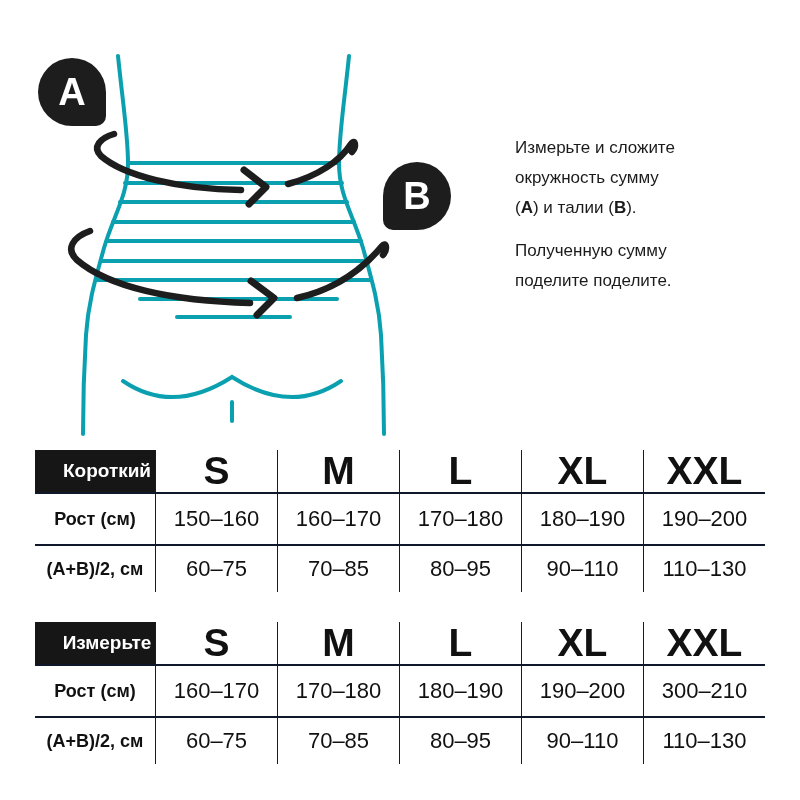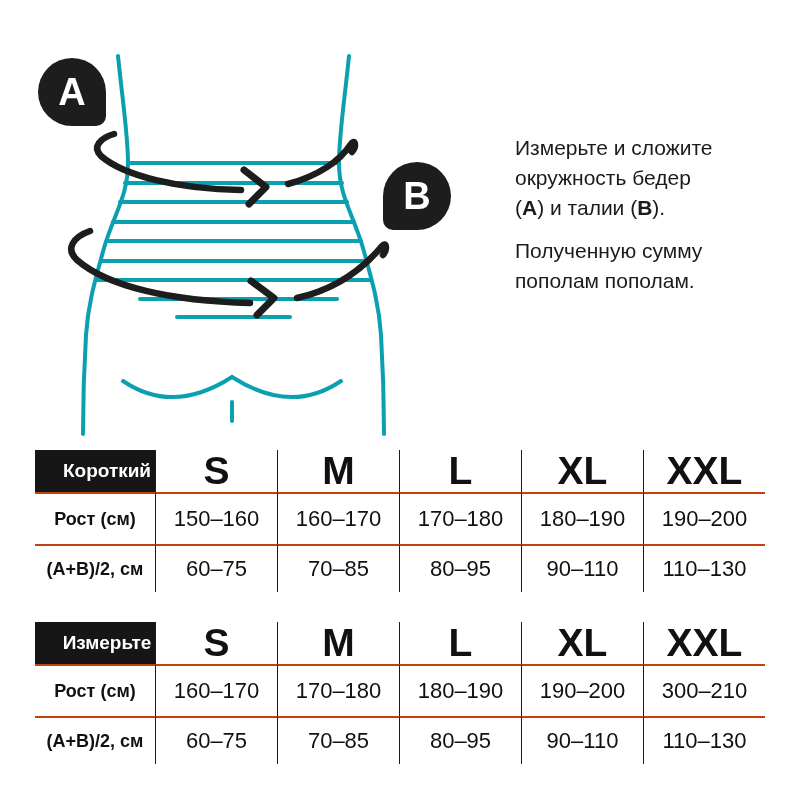--- a/index.html
+++ b/index.html
@@ -13,34 +13,34 @@
   .k{stroke:var(--ink,#1d1d1d);stroke-width:6.5;fill:none;stroke-linecap:round;stroke-linejoin:round;}
   .k2{stroke:var(--ink,#1d1d1d);stroke-width:7;fill:none;stroke-linecap:round;stroke-linejoin:round;}
   .badge{
     position:absolute;width:68px;height:68px;background:var(--ink,#1d1d1d);color:#fff;
     display:flex;align-items:center;justify-content:center;
     font-size:38px;font-weight:700;
   }
   .badge-a{left:38px;top:58px;border-radius:50% 50% 10px 50%;}
   .badge-b{left:383px;top:162px;border-radius:50% 50% 50% 10px;}
   
-  .instructions{position:absolute;left:515px;top:133px;font-size:21px;line-height:30px;color:#1b1b1b;width:270px;}
+  .instructions{position:absolute;left:515px;top:133px;font-size:17px;line-height:30px;color:#1b1b1b;width:270px;}
   .instructions .line{display:block;}
   .instructions p{margin:0;}
   .instructions p.para2{margin-top:13px;}
   .b{font-weight:700;}
   
   .size-table{
     position:absolute;left:35px;width:730px;
     display:grid;grid-template-columns:120px repeat(5,122px);
     grid-template-rows:42px 52px 48px;color:#111;
   }
   .size-table .cell{display:flex;align-items:center;justify-content:center;}
   .size-table .cell:not(:nth-child(6n+1)){border-left:1.5px solid #1b1b1b;}
-  .size-table .cell:nth-child(n+7){border-top:2px solid #c2410c;}
+  .size-table .cell:nth-child(n+7){border-top:2px solid #0f172a;}
   .tab-label{background:#161616;color:#ffffff;font-weight:700;font-size:19px;padding-left:24px;}
   .size{font-weight:700;font-size:39px;}
   .row-label{font-weight:700;font-size:18px;}
   .val{font-size:22px;font-weight:400;}
   .table-short{top:450px;}
   .table-long{top:622px;}
 </style>
 </head>
 <body>
 
@@ -81,26 +81,26 @@
 <div class="badge badge-a">
   <span>A</span>
 </div>
 <div class="badge badge-b">
   <span>B</span>
 </div>
 
 <div class="instructions">
   <p>
     <span class="line">Измерьте и сложите</span>
-    <span class="line">окружность бедер</span>
+    <span class="line">окружность сумму</span>
     <span class="line"><span>(</span><span class="b">А</span><span>) и талии (</span><span class="b">В</span><span>).</span></span>
   </p>
   <p class="para2">
     <span class="line">Полученную сумму</span>
-    <span class="line">пополам пополам.</span>
+    <span class="line">поделите поделите.</span>
   </p>
 </div>
 
 <div class="size-table table-short">
   <div class="cell tab-label">Короткий</div>
   <div class="cell size">S</div>
   <div class="cell size">M</div>
   <div class="cell size">L</div>
   <div class="cell size">XL</div>
   <div class="cell size">XXL</div>

